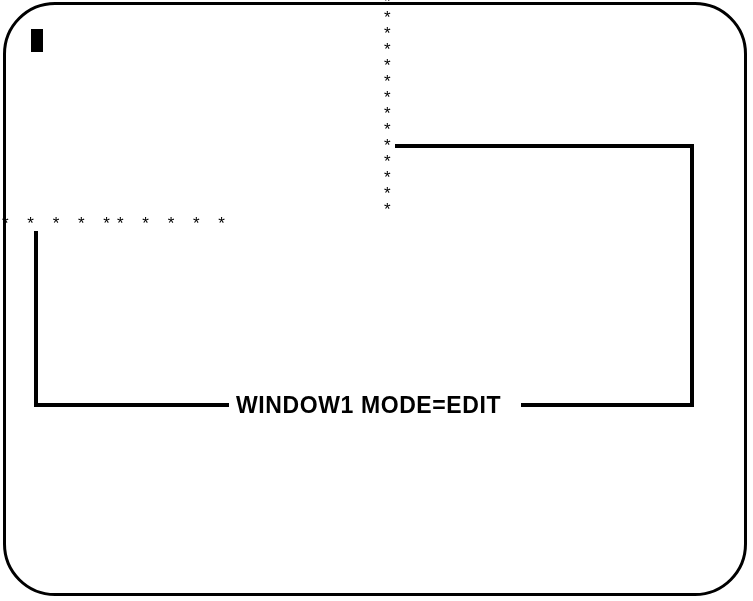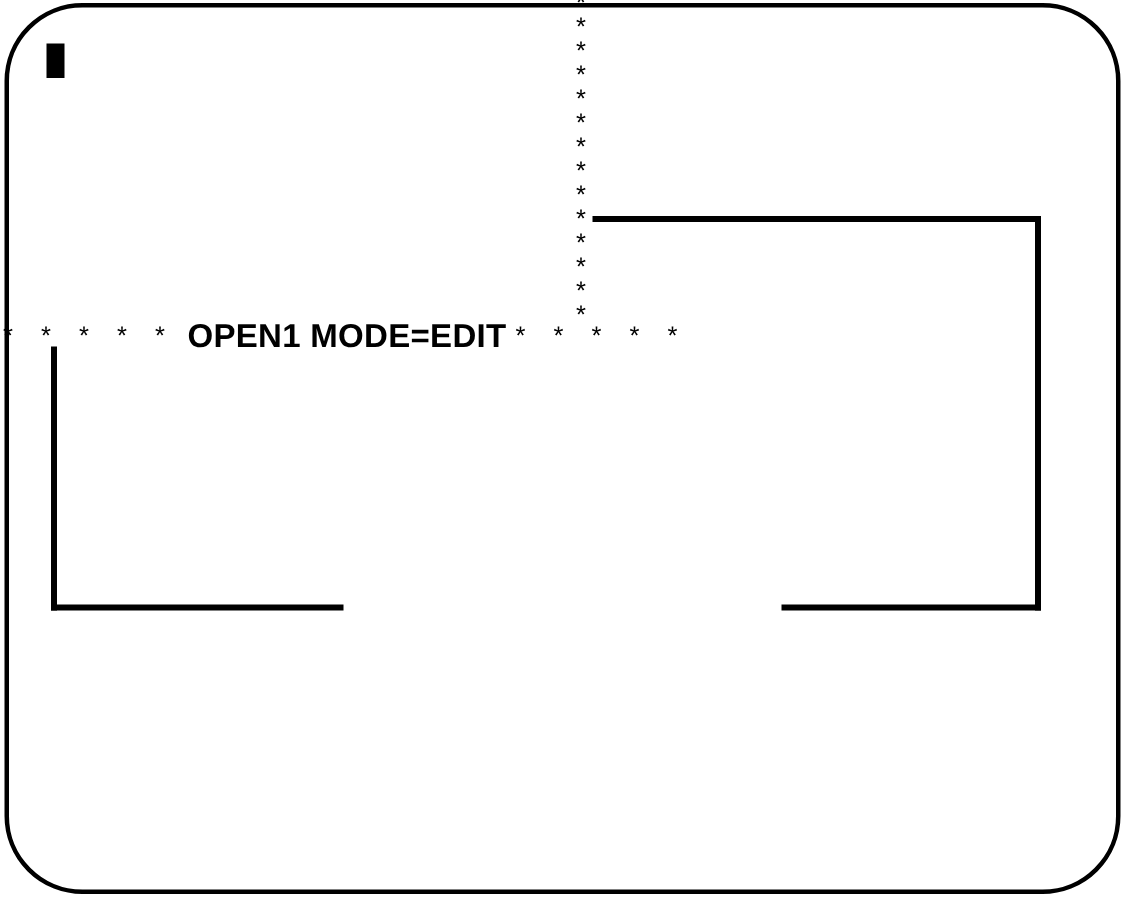--- a/index.html
+++ b/index.html
@@ -173,18 +173,18 @@
       <span>*</span>
       <span>*</span>
       <span>*</span>
       <span>*</span>
       <span>*</span>
       <span>*</span>
     </div>
 
   <div class="open-banner">
     <span class="stars">* * * * *</span>
-    <span class="banner-text">OPEN1 MODE=EDIT</span>
     <span class="stars">* * * * *</span>
   </div>
 
+  <div class="win-banner">WINDOW1 MODE=EDIT</div>
 
 </div>
 
 </body></html>

